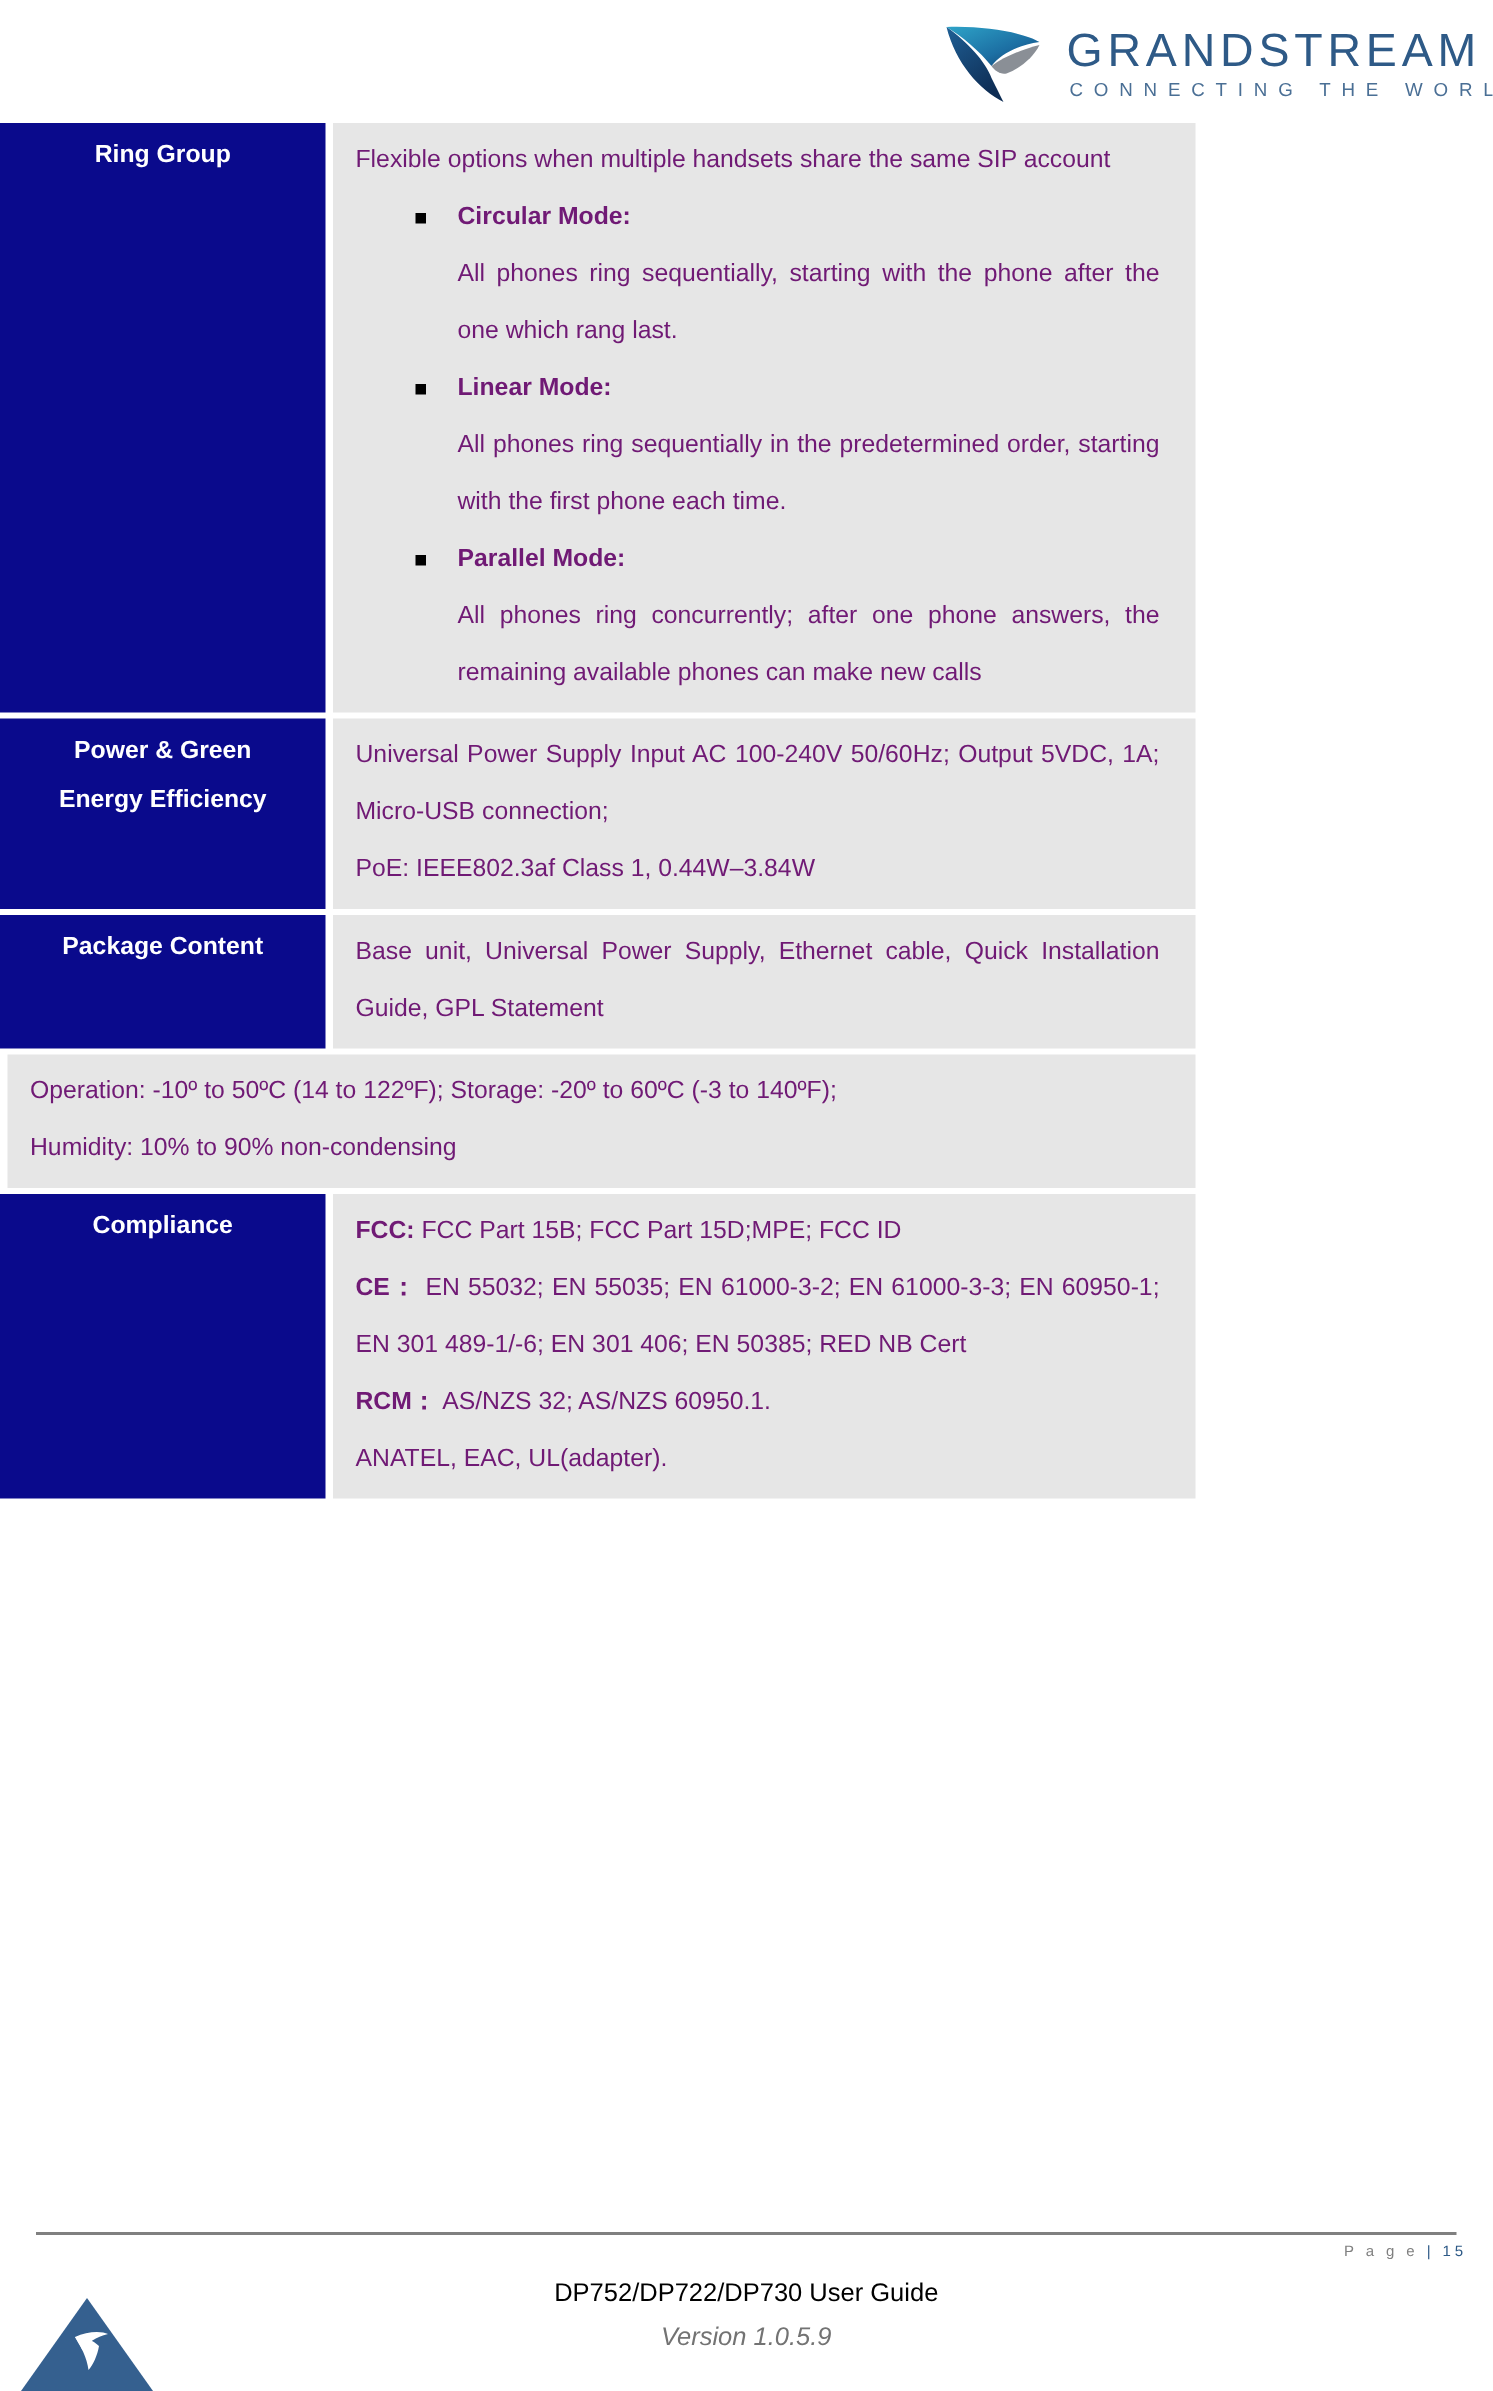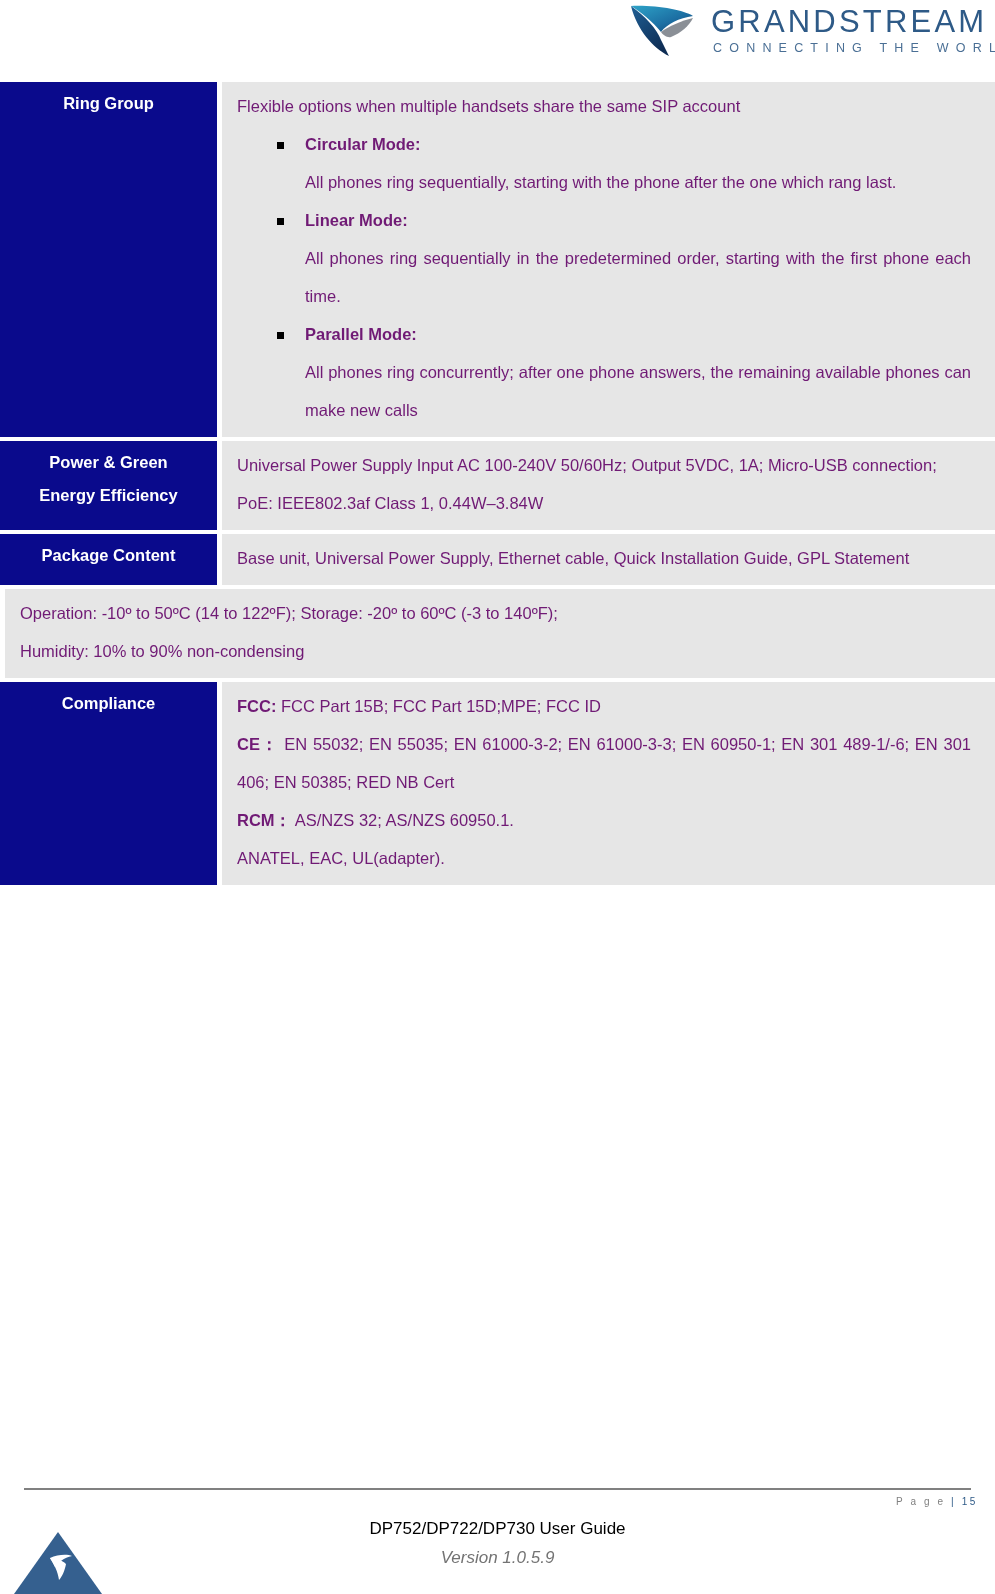--- a/index.html
+++ b/index.html
@@ -12,40 +12,40 @@
     height: 1594px;
     position: relative;
     font-family: "Liberation Sans", sans-serif;
     color: #000000;
     overflow: hidden;
   }
 
   
   .page-header {
     position: absolute;
-    top: 0;
+    top: 12px;
     left: 0;
     width: 985px;
     height: 78px;
   }
   .brand-logo {
     position: absolute;
     top: 2px;
     left: 623px;
     width: 400px;
     height: 56px;
     display: block;
   }
 
   
   .spec-table {
     position: absolute;
     top: 82px;
     left: 0;
-    width: 995px;
+    width: 797px;
     border-collapse: separate;
     border-spacing: 0;
   }
   .spec-row {
     display: flex;
     align-items: stretch;
     margin-bottom: 4px;
   }
   .spec-label {
     width: 217px;

